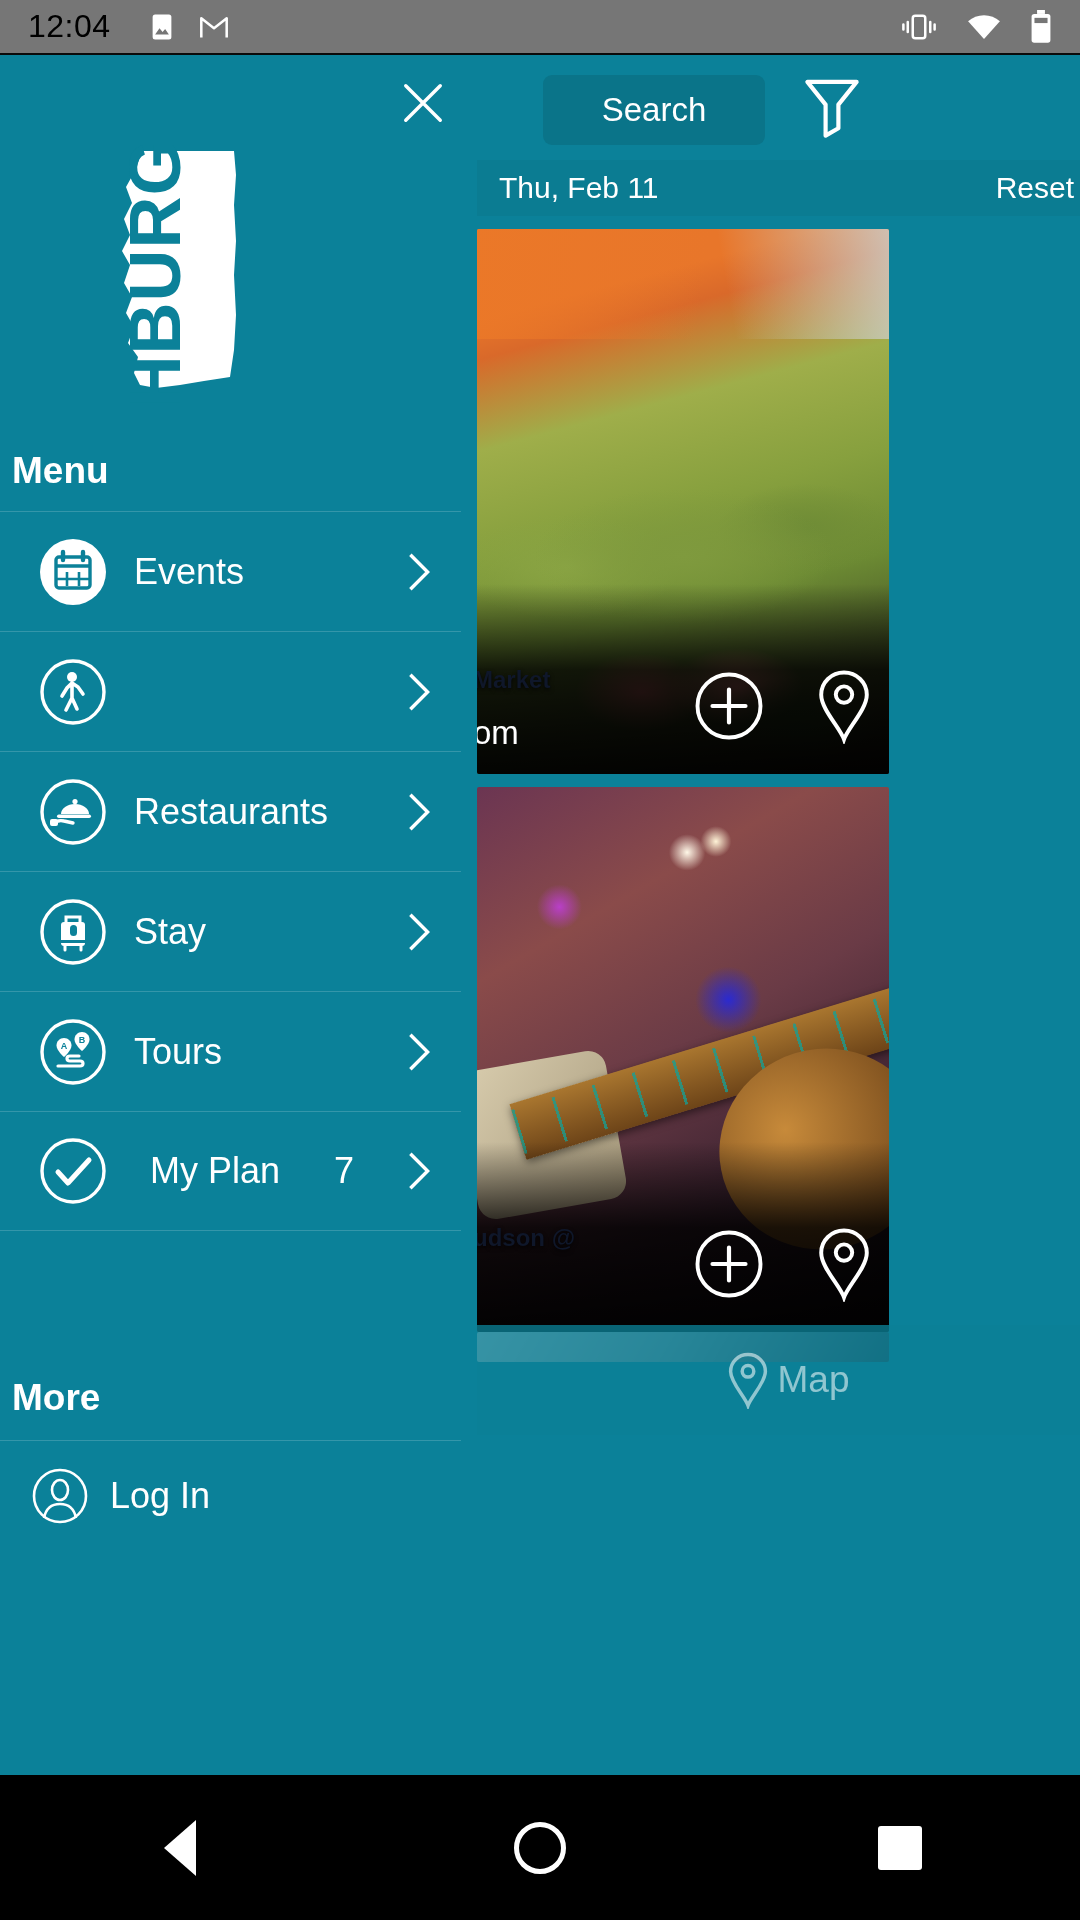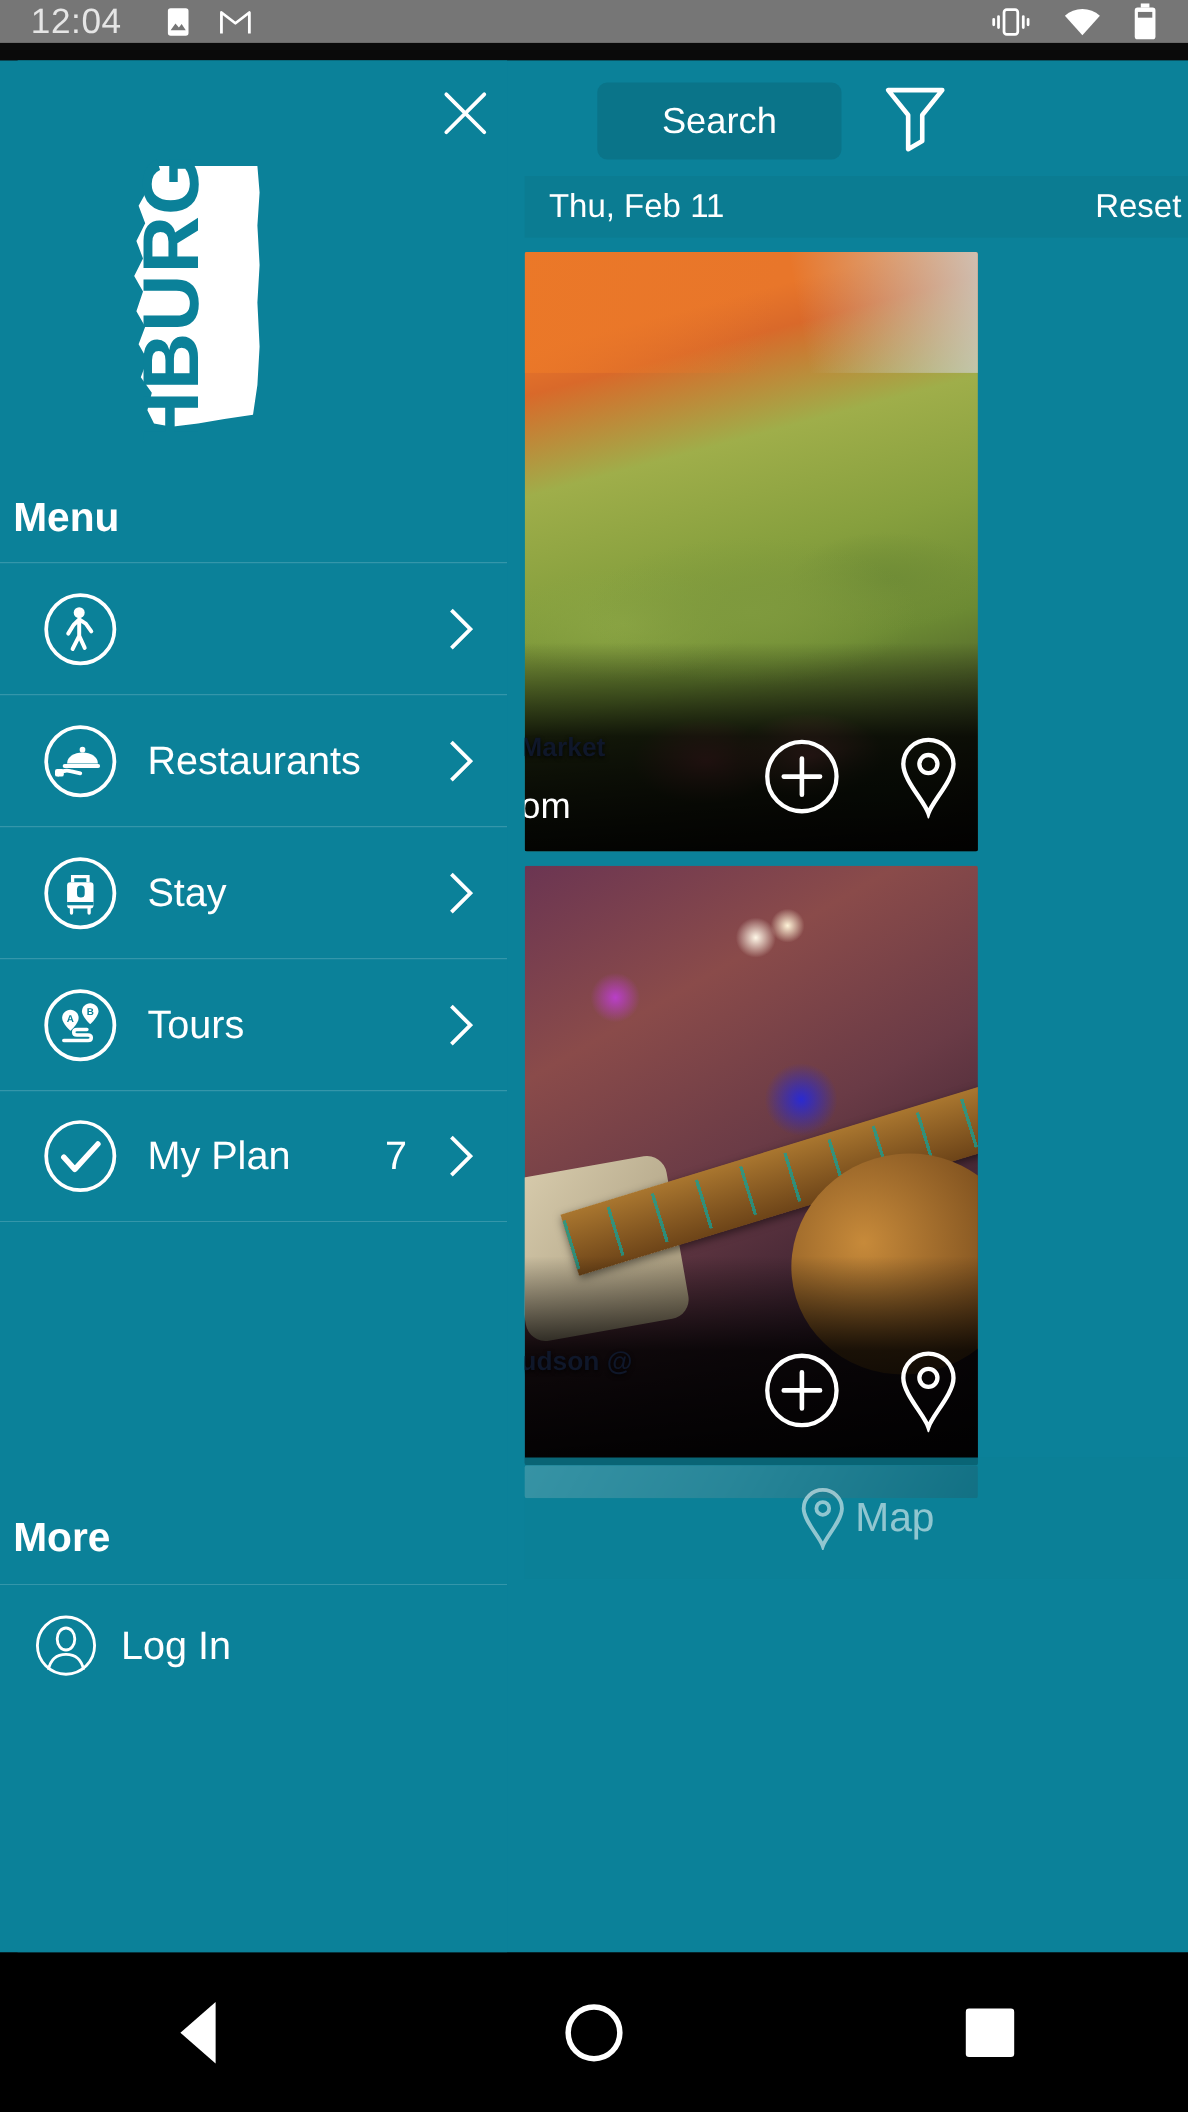--- a/index.html
+++ b/index.html
@@ -6,22 +6,22 @@
   html,body{
     width:1080px; height:1920px; overflow:hidden;
     background:#000;
     font-family:"Liberation Sans", sans-serif;
     -webkit-font-smoothing:antialiased;
   }
   #screen{ position:relative; width:1080px; height:1920px; background:#0a0a0a; }
 
   
   .statusbar{
-    position:absolute; left:0; top:0; width:1080px; height:39px;
-    background:#767676; color:#e5e5e5;
+    position:absolute; left:0; top:0; width:1080px; height:53px;
+    background:#767676; color:#000000;
     display:flex; align-items:center; z-index:60;text-align:right;
   }
   .sb-time{ font-size:32px; margin-left:28px; letter-spacing:.5px; font-weight:400; }
   .sb-left-icons{ display:flex; align-items:center; gap:22px; margin-left:36px; }
   .sb-right{ margin-left:auto; display:flex; align-items:center; gap:28px; margin-right:28px; }
 
   
   .content{
     position:absolute; left:0; top:55px; width:1080px; height:1720px;
     background:#0b8199; overflow:hidden;margin-left:16px;
@@ -140,21 +140,21 @@
   .menu-head{
     position:absolute; left:12px; top:395px;
     color:#fff; font-size:37px; font-weight:bold;
   }
   .menu-list{ position:absolute; left:0; top:456px; width:461px; }
   .mitem{
     position:relative; height:120px; width:461px;
     display:flex; align-items:center;
     border-top:1px solid rgba(255,255,255,.17);
   }
-  .mitem:last-child{ border-bottom:1px solid rgba(255,255,255,.17); }
+  .mitem:last-child{ border-bottom:1px solid rgba(255,255,255,.17);gap:16px; }
   .mi-icon{ width:68px; height:68px; margin-left:39px; flex:0 0 68px; position:relative; }
   .mi-label{ margin-left:27px; color:#fff; font-size:36px; }
   .mi-count{ margin-left:auto; color:#fff; font-size:36px; margin-right:14px; }
   .mi-chev{ margin-left:auto; margin-right:31px; width:22px; height:38px; }
   .mi-count + .mi-chev{ margin-left:24px; }
 
   .more-head{
     position:absolute; left:12px; top:1322px;
     color:#fff; font-size:37px; font-weight:bold;
   }
@@ -292,20 +292,35 @@
                  L44 198 L50 182 L42 168 L48 152 L40 138 L46 120 L38 106
                  L46 90 L40 74 L48 58 L42 42 L52 24 Z" fill="#ffffff"></path>
         <text x="96" y="128" transform="rotate(-90 96 128)" text-anchor="middle" font-family="'Liberation Sans', sans-serif" font-size="72" font-weight="bold" letter-spacing="1" fill="#0b8199">HBURG</text>
       </svg>
     </div>
 
     <div class="menu-head">Menu</div>
 
     <div class="menu-list">
 
+      <div class="mitem">
+        <div class="mi-icon">
+          <svg viewBox="0 0 68 68" width="68" height="68">
+            <circle cx="34" cy="34" r="33" fill="#fff"></circle>
+            <rect x="17" y="19" width="34" height="31" rx="3" fill="none" stroke="#0b8199" stroke-width="3.4"></rect>
+            <path d="M17 28h34" stroke="#0b8199" stroke-width="3.4"></path>
+            <path d="M24 14v8M44 14v8" stroke="#0b8199" stroke-width="4.4" stroke-linecap="round"></path>
+            <path d="M28 34v14M40 34v14M17 41h34" stroke="#0b8199" stroke-width="2.6"></path>
+          </svg>
+        </div>
+        <div class="mi-label">Events</div>
+        <svg class="mi-chev" viewBox="0 0 12 22">
+          <path d="M1 1l10 10L1 21" fill="none" stroke="#fff" stroke-width="2"></path>
+        </svg>
+      </div>
 
       <div class="mitem">
         <div class="mi-icon">
           <svg viewBox="0 0 68 68" width="68" height="68">
             <circle cx="34" cy="34" r="31" fill="none" stroke="#fff" stroke-width="3.4"></circle>
             <circle cx="33" cy="19" r="5" fill="#fff"></circle>
             <path d="M33 25l-5 5-5 8M33 25l6 4 5 7M33 28v12M33 40l-6 12M33 40l5 11" stroke="#fff" stroke-width="3.6" stroke-linecap="round" fill="none"></path>
           </svg>
         </div>
         <svg class="mi-chev" viewBox="0 0 12 22">

